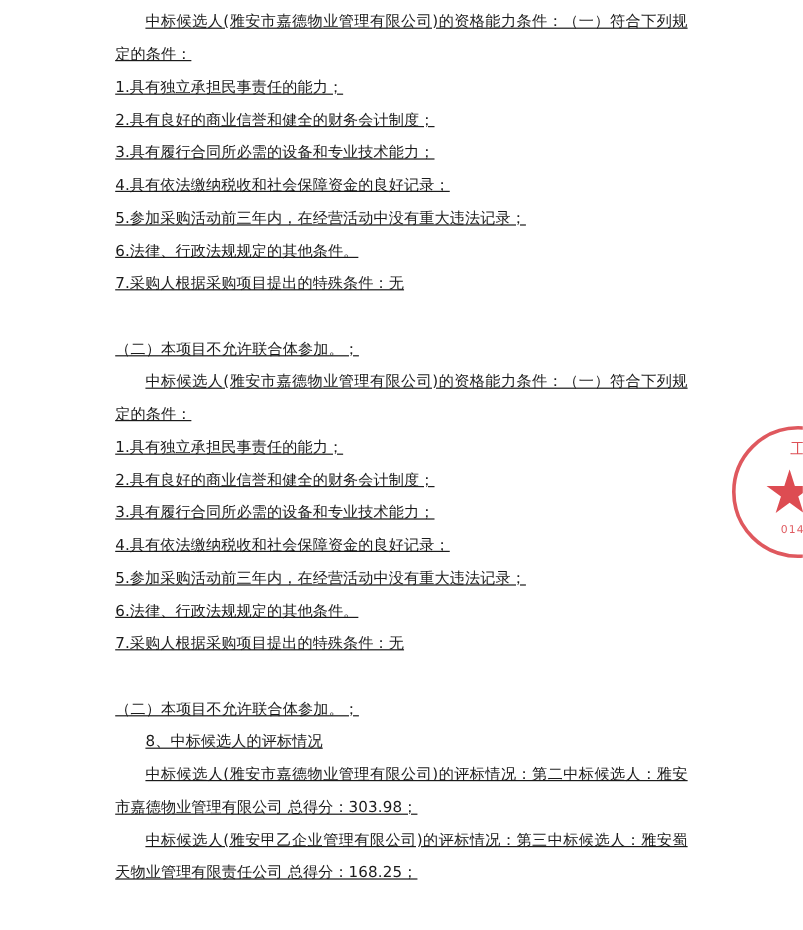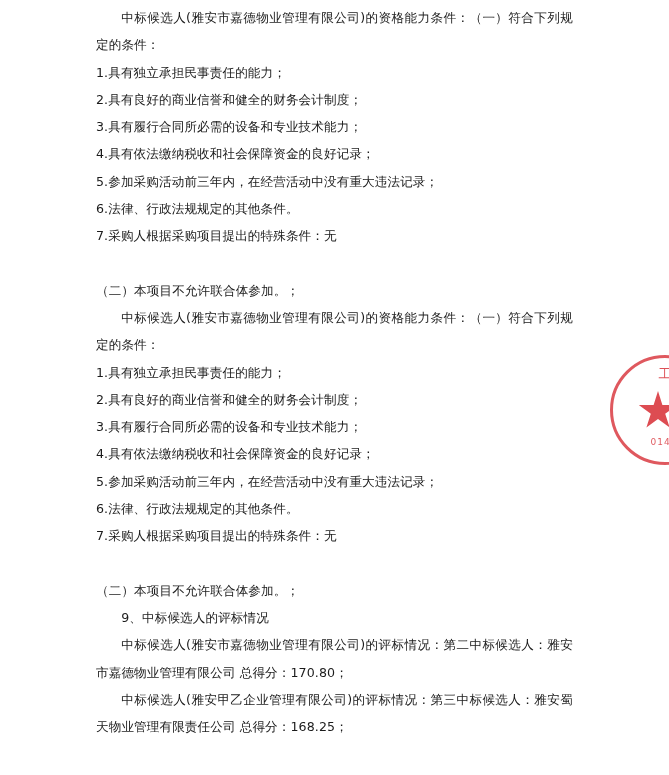--- a/index.html
+++ b/index.html
@@ -26,20 +26,21 @@
     font-family: "DejaVu Sans", "Liberation Sans", sans-serif;
     font-size: 12.6px;
     color: #1b1b1b;
     line-height: 27.3px;
     letter-spacing: 0.1px;
   }
   .para {
     margin: 0;
     text-align: justify;
     white-space: normal;
+    text-decoration: underline;
   }
   .para.indent {
     text-indent: 2em;
   }
   .spacer-lg {
     height: 27px;
   }
   
   .seal {
     position: absolute;
@@ -119,22 +120,22 @@
     <p class="para">2.具有良好的商业信誉和健全的财务会计制度；</p>
     <p class="para">3.具有履行合同所必需的设备和专业技术能力；</p>
     <p class="para">4.具有依法缴纳税收和社会保障资金的良好记录；</p>
     <p class="para">5.参加采购活动前三年内，在经营活动中没有重大违法记录；</p>
     <p class="para">6.法律、行政法规规定的其他条件。</p>
     <p class="para">7.采购人根据采购项目提出的特殊条件：无</p>
 
     <div class="spacer-lg"></div>
 
     <p class="para">（二）本项目不允许联合体参加。；</p>
-    <p class="para indent">9、中标候选人的评标情况</p>
-    <p class="para indent">中标候选人(雅安市嘉德物业管理有限公司)的评标情况：第二中标候选人：雅安市嘉德物业管理有限公司   总得分：170.80；</p>
+    <p class="para indent">8、中标候选人的评标情况</p>
+    <p class="para indent">中标候选人(雅安市嘉德物业管理有限公司)的评标情况：第二中标候选人：雅安市嘉德物业管理有限公司   总得分：303.98；</p>
     <p class="para indent">中标候选人(雅安甲乙企业管理有限公司)的评标情况：第三中标候选人：雅安蜀天物业管理有限责任公司   总得分：168.25；</p>
 
   </div>
 
   <div class="seal">
     <div class="ring"></div>
     <div class="seal-text-top">工</div>
     <div class="star"></div>
     <div class="seal-text-bottom">0149</div>
   </div>

